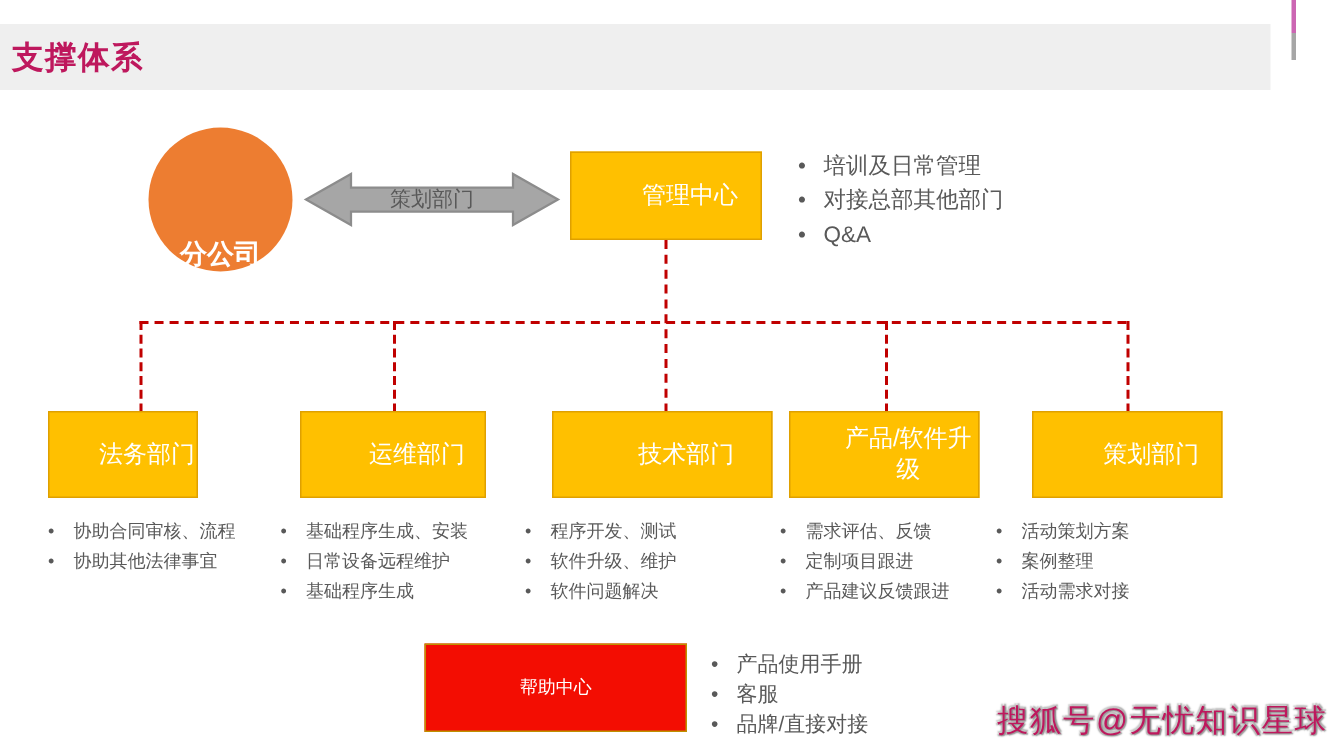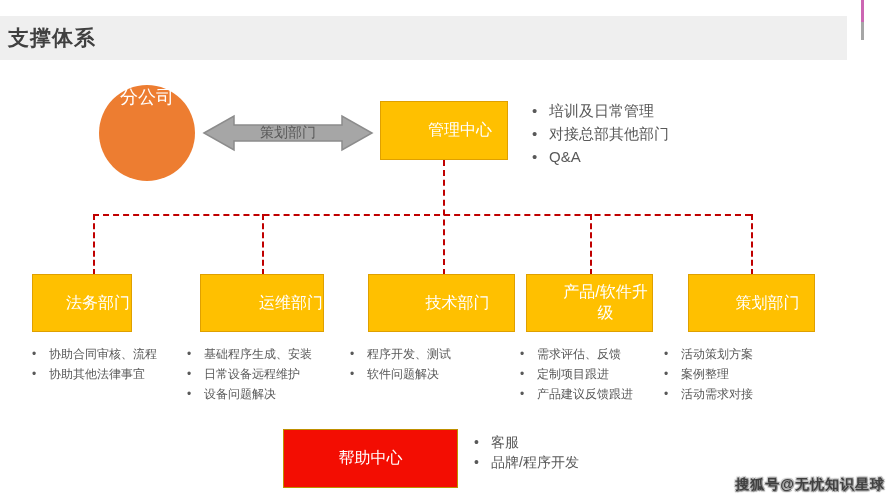--- a/index.html
+++ b/index.html
@@ -14,62 +14,62 @@
   .abs { position: absolute; }
 
   
   .header-band {
     left: 0; top: 16px; width: 847px; height: 44px;
     background: #efefef;
     display: flex; align-items: center;
   }
   .page-title {
     margin-left: 8px;
-    font-size: 21px; font-weight: bold; color: #404040;
+    font-size: 21px; font-weight: bold; color: #be185d;
     letter-spacing: 1px;
   }
   .corner-tick-pink { left: 861px; top: 0; width: 3px; height: 22px; background: #cc66b3; }
   .corner-tick-gray { left: 861px; top: 22px; width: 3px; height: 18px; background: #a6a6a6; }
 
   
   .branch-circle {
     left: 99px; top: 85px; width: 96px; height: 96px;
     background: #ed7d31; border-radius: 50%;
-    display: flex; align-items: flex-start; justify-content: center;
-    color: #ffffff; font-size: 18px;
+    display: flex; align-items: flex-end; justify-content: center;
+    color: #ffffff; font-size: 18px; font-weight: bold;
   }
 
   
   .arrow-wrap { left: 202px; top: 111px; width: 172px; height: 44px; }
   .arrow-label {
     position: absolute; left: 0; top: 0; width: 100%; height: 100%;
     display: flex; align-items: center; justify-content: center;
     color: #595959; font-size: 14px;
   }
 
   
   .node-box {
     background: #ffc000; border: 1px solid #dfa000;
     display: flex; align-items: center; justify-content: center;
     color: #ffffff; font-size: 16px; text-align: center; padding-left: 32px;
   }
   .mgmt-box { left: 380px; top: 101px; width: 128px; height: 59px; }
   .dept-box { top: 274px; height: 58px; }
   .dept-0 { left: 32px;  width: 100px; }
-  .dept-1 { left: 200px; width: 124px; justify-content: flex-end; }
+  .dept-1 { left: 200px; width: 124px; }
   .dept-2 { left: 368px; width: 147px; }
   .dept-3 { left: 526px; width: 127px; }
   .dept-4 { left: 688px; width: 127px; }
 
   
   .help-box {
     left: 283px; top: 429px; width: 175px; height: 59px;
     background: #f30d02; border: 1px solid #bf9000;
     display: flex; align-items: center; justify-content: center;
-    color: #ffffff; font-size: 16px;
+    color: #ffffff; font-size: 12px;
   }
   .conn-v { border-left: 2px dashed #c00000; width: 0; }
   .conn-h { border-top: 2px dashed #c00000; height: 0; }
   .conn-center { left: 443px; top: 160px; height: 115px; }
   .conn-bus { left: 93px; top: 214px; width: 658px; }
   .drop-0 { left: 93px;  top: 214px; height: 61px; }
   .drop-1 { left: 262px; top: 214px; height: 61px; }
   .drop-3 { left: 590px; top: 214px; height: 61px; }
   .drop-4 { left: 751px; top: 214px; height: 61px; }
 
@@ -88,21 +88,21 @@
   .dlist-1 { left: 183px; }
   .dlist-2 { left: 346px; }
   .dlist-3 { left: 516px; }
   .dlist-4 { left: 660px; }
   .help-list { left: 470px; top: 432px; font-size: 14px; }
   .help-list li { line-height: 20px; }
 
   
   .watermark {
     right: 4px; bottom: 6px;
-    font-size: 14px; font-weight: bold; color: #404040;
+    font-size: 21px; font-weight: normal; color: #be185d;
     text-shadow: 1px 1px 1px #8a8a8a, -1px -1px 1px #c8c8c8, 1px -1px 1px #aaaaaa, -1px 1px 1px #aaaaaa;
     letter-spacing: 1px;
   }
 </style>
 </head>
 <body>
 
 <div class="abs header-band">
   <div class="page-title">支撑体系</div>
 </div>
@@ -152,38 +152,40 @@
   <span>策划部门</span>
 </div>
 
 <ul class="abs blist dept-list dlist-0">
     <li>协助合同审核、流程</li>
     <li>协助其他法律事宜</li>
   </ul>
 <ul class="abs blist dept-list dlist-1">
     <li>基础程序生成、安装</li>
     <li>日常设备远程维护</li>
-    <li>设备问题解决</li>
+    <li>基础程序生成</li>
   </ul>
 <ul class="abs blist dept-list dlist-2">
     <li>程序开发、测试</li>
+    <li>软件升级、维护</li>
     <li>软件问题解决</li>
   </ul>
 <ul class="abs blist dept-list dlist-3">
     <li>需求评估、反馈</li>
     <li>定制项目跟进</li>
     <li>产品建议反馈跟进</li>
   </ul>
 <ul class="abs blist dept-list dlist-4">
     <li>活动策划方案</li>
     <li>案例整理</li>
     <li>活动需求对接</li>
   </ul>
 
 <div class="abs help-box">
   <span>帮助中心</span>
 </div>
 <ul class="abs blist help-list">
+    <li>产品使用手册</li>
     <li>客服</li>
-    <li>品牌/程序开发</li>
+    <li>品牌/直接对接</li>
   </ul>
 
 <div class="abs watermark">搜狐号@无忧知识星球</div>
 
 </body></html>

